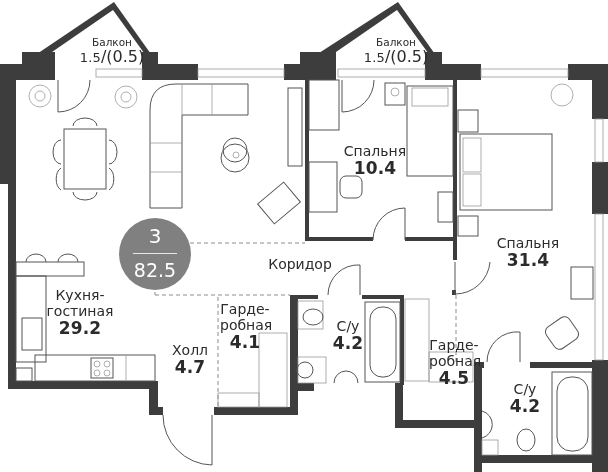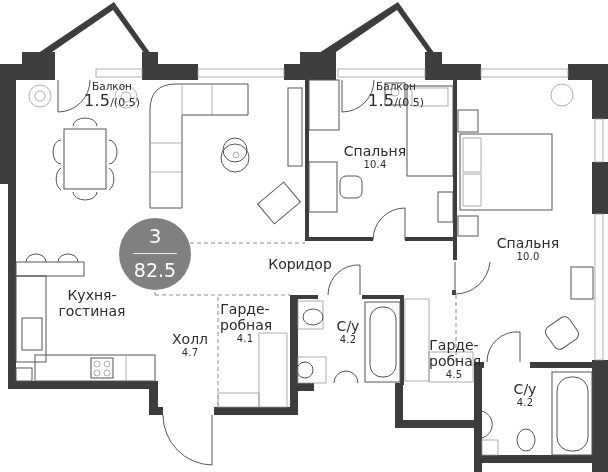--- a/index.html
+++ b/index.html
@@ -4,24 +4,24 @@
 <style>
   html, body { margin: 0; padding: 0; background: #ffffff; }
   body { width: 608px; height: 472px; overflow: hidden; position: relative; font-family: "DejaVu Sans", sans-serif; }
   svg { position: absolute; left: 0; top: 0; }
   .wall { fill: #3d3d3d; }
   .thin { fill: none; stroke: #555; stroke-width: 1; }
   .faint { fill: none; stroke: #9a9a9a; stroke-width: 0.8; }
   .dash { fill: none; stroke: #8c8c8c; stroke-width: 1; stroke-dasharray: 4 3; }
   .lbl { position: absolute; text-align: center; color: #2b2b2b; line-height: 1.15; white-space: nowrap; }
   .lbl .name { font-size: 14px; display: block; }
-  .lbl .area { font-size: 10px; font-weight: normal; display: block; letter-spacing: 0.2px; }
-  .balc .name { font-size: 10.5px; margin-top: 44px; }
-  .balc .area { font-size: 16px; font-weight: normal; }
-  .balc .sub { font-size: 11px; }
+  .lbl .area { font-size: 17px; font-weight: bold; display: block; letter-spacing: 0.2px; }
+  .balc .name { font-size: 10.5px; }
+  .balc .area { font-size: 13px; font-weight: normal; }
+  .balc .sub { font-size: 16px; }
   .badge { position: absolute; left: 119px; top: 218px; width: 72px; height: 72px; border-radius: 50%; background: #808080; color: #fff; text-align: center; }
   .badge .rooms { position: absolute; top: 6px; left: 0; right: 0; font-size: 20px; }
   .badge .line { position: absolute; top: 35px; left: 14px; right: 14px; height: 1px; background: #e8e8e8; }
   .badge .total { position: absolute; top: 41px; left: 0; right: 0; font-size: 19px; }
 </style>
 </head>
 <body>
 
 <svg width="608" height="472" viewBox="0 0 608 472" xmlns="http://www.w3.org/2000/svg">
 
@@ -209,33 +209,34 @@
   <span><span class="area" style="display:inline">1.5</span><span class="sub">/<span>(0.5)</span></span></span>
 </div>
 
 <div class="lbl" style="left:340px;top:143px;width:70px;">
   <span class="name">Спальня</span>
   <span class="area">10.4</span>
 </div>
 
 <div class="lbl" style="left:488px;top:235px;width:80px;">
   <span class="name">Спальня</span>
-  <span class="area">10.0</span>
+  <span class="area">31.4</span>
 </div>
 
 <div class="lbl" style="left:260px;top:256px;width:80px;">
   <span class="name">Коридор</span>
 </div>
 
-<div class="lbl" style="left:52px;top:287px;width:80px;">
+<div class="lbl" style="left:40px;top:287px;width:80px;">
   <span class="name">Кухня-</span>
   <span class="name">гостиная</span>
-</div>
-
-<div class="lbl" style="left:165px;top:331px;width:50px;text-align:center;">
+  <span class="area">29.2</span>
+</div>
+
+<div class="lbl" style="left:165px;top:342px;width:50px;text-align:center;">
   <span class="name">Холл</span>
   <span class="area">4.7</span>
 </div>
 
 <div class="lbl" style="left:220px;top:301px;width:50px;">
   <span class="name">Гарде-</span>
   <span class="name">робная</span>
   <span class="area">4.1</span>
 </div>
 

